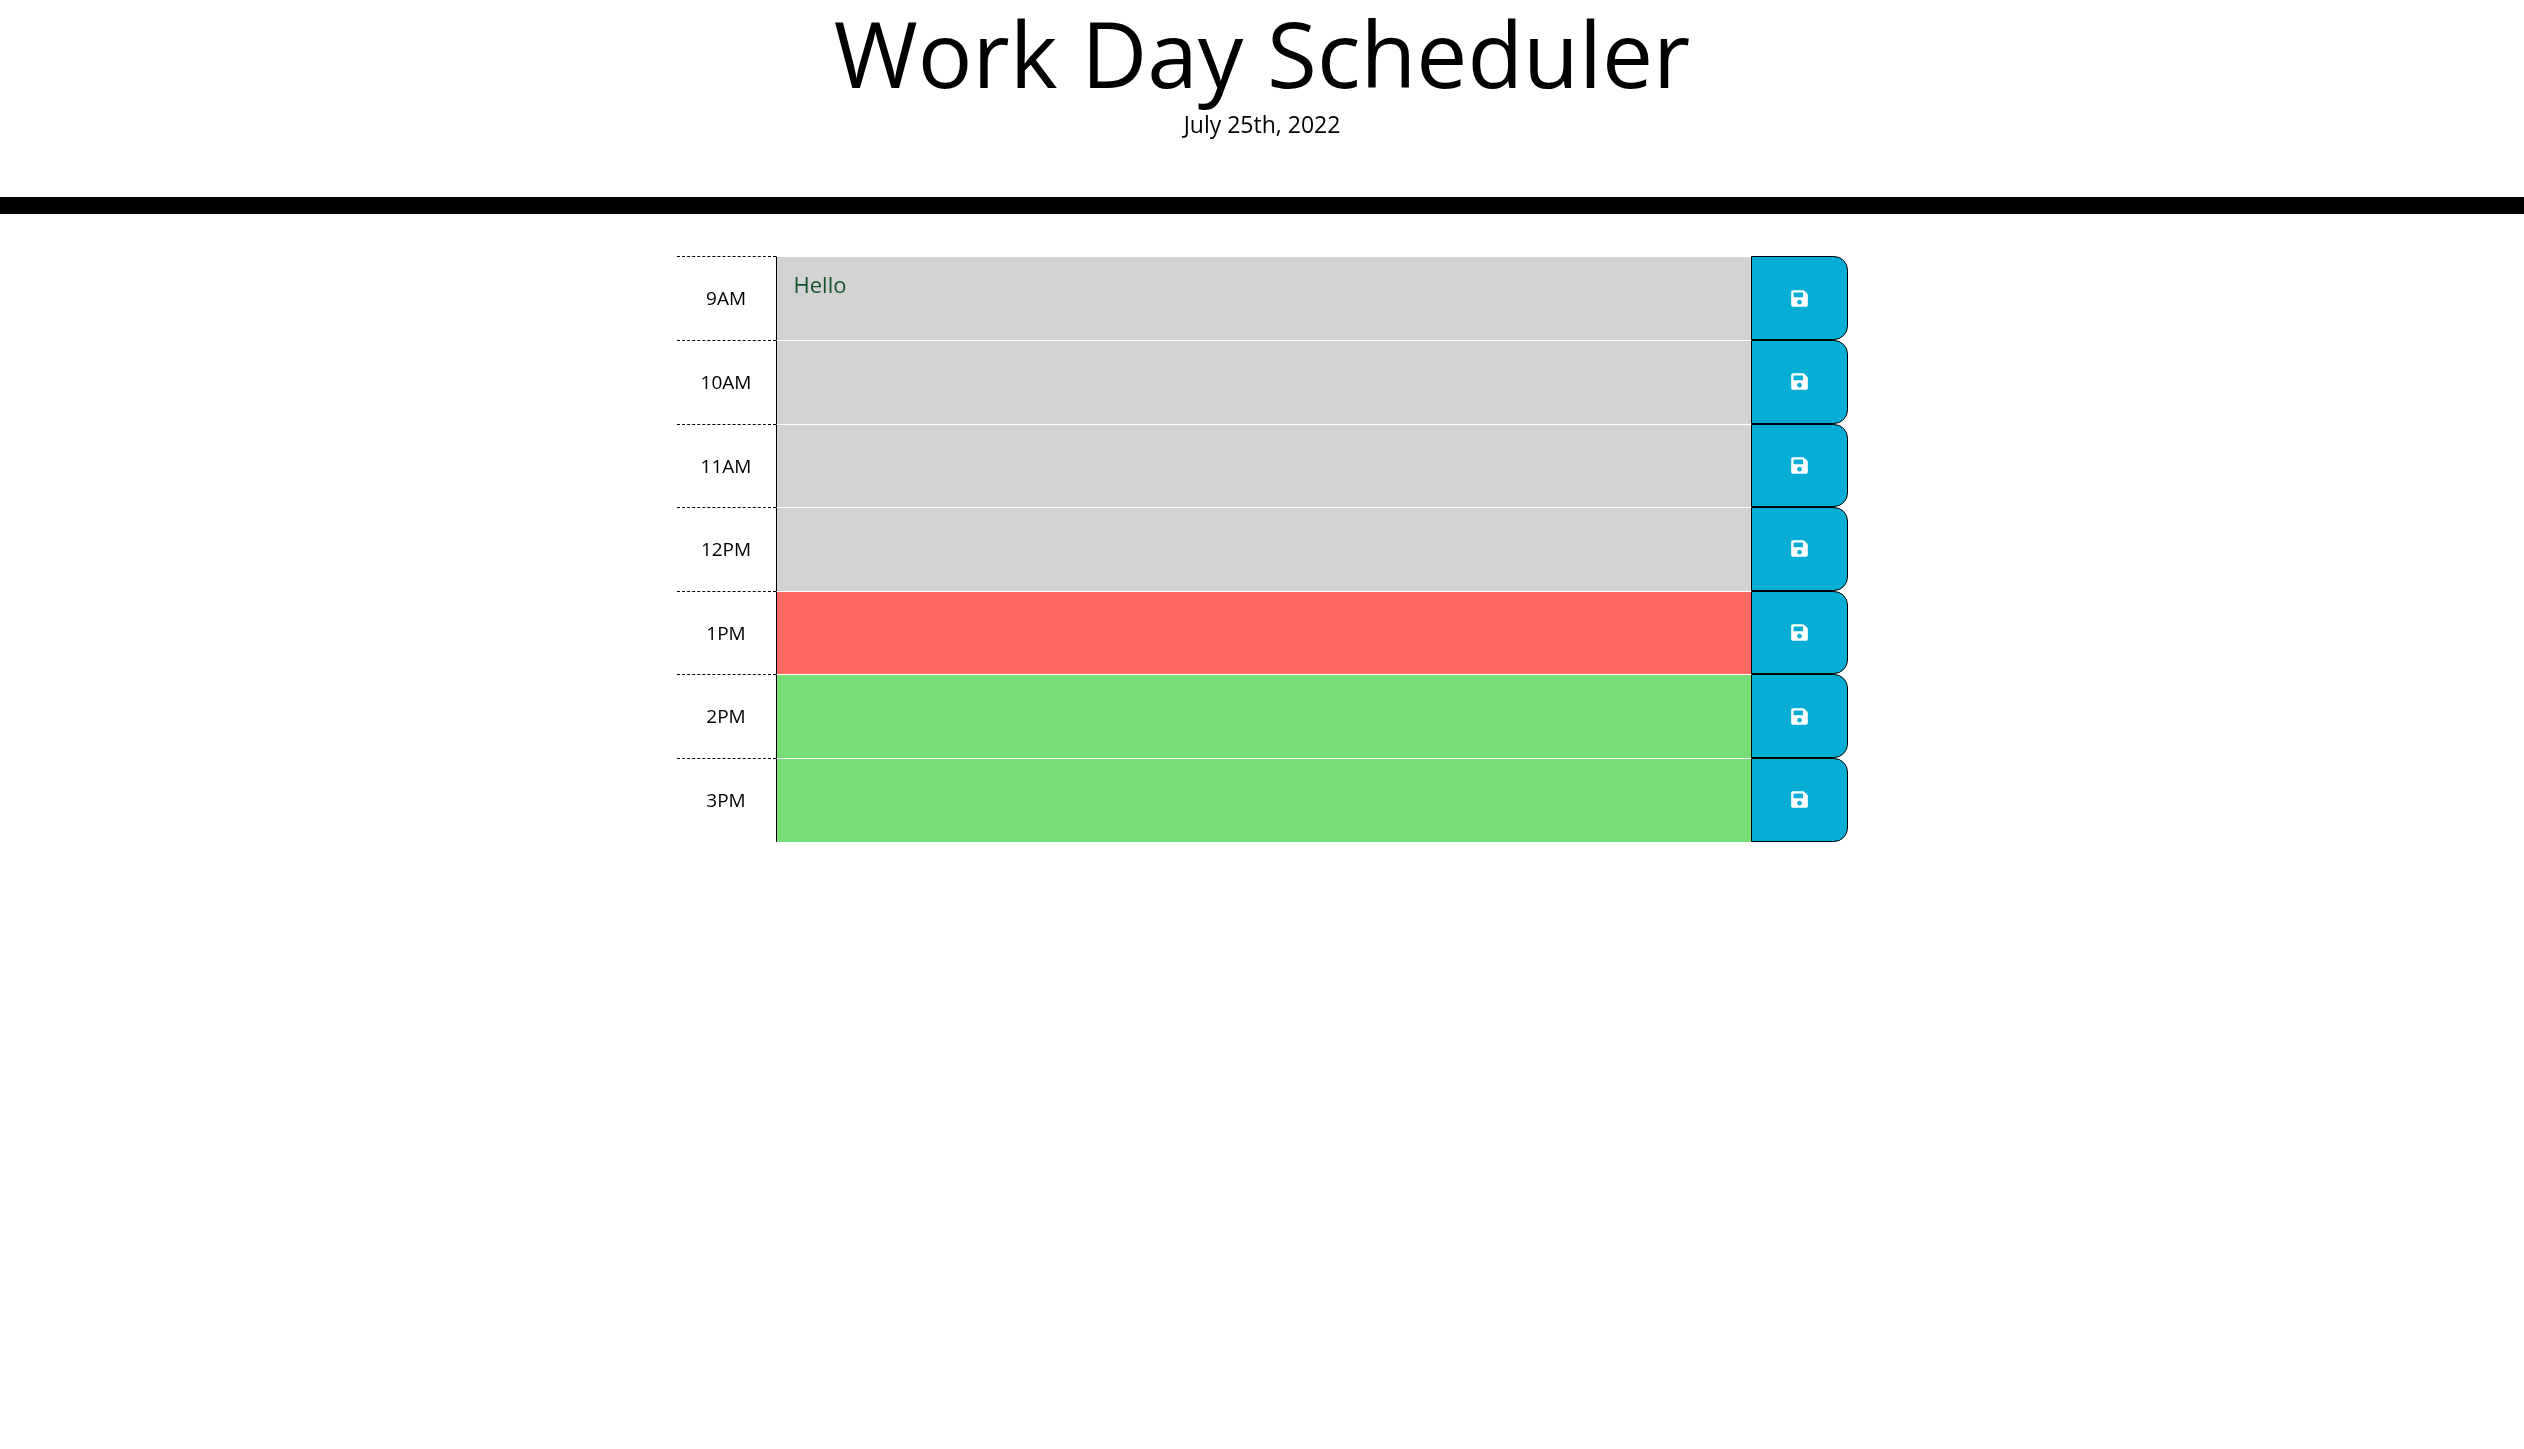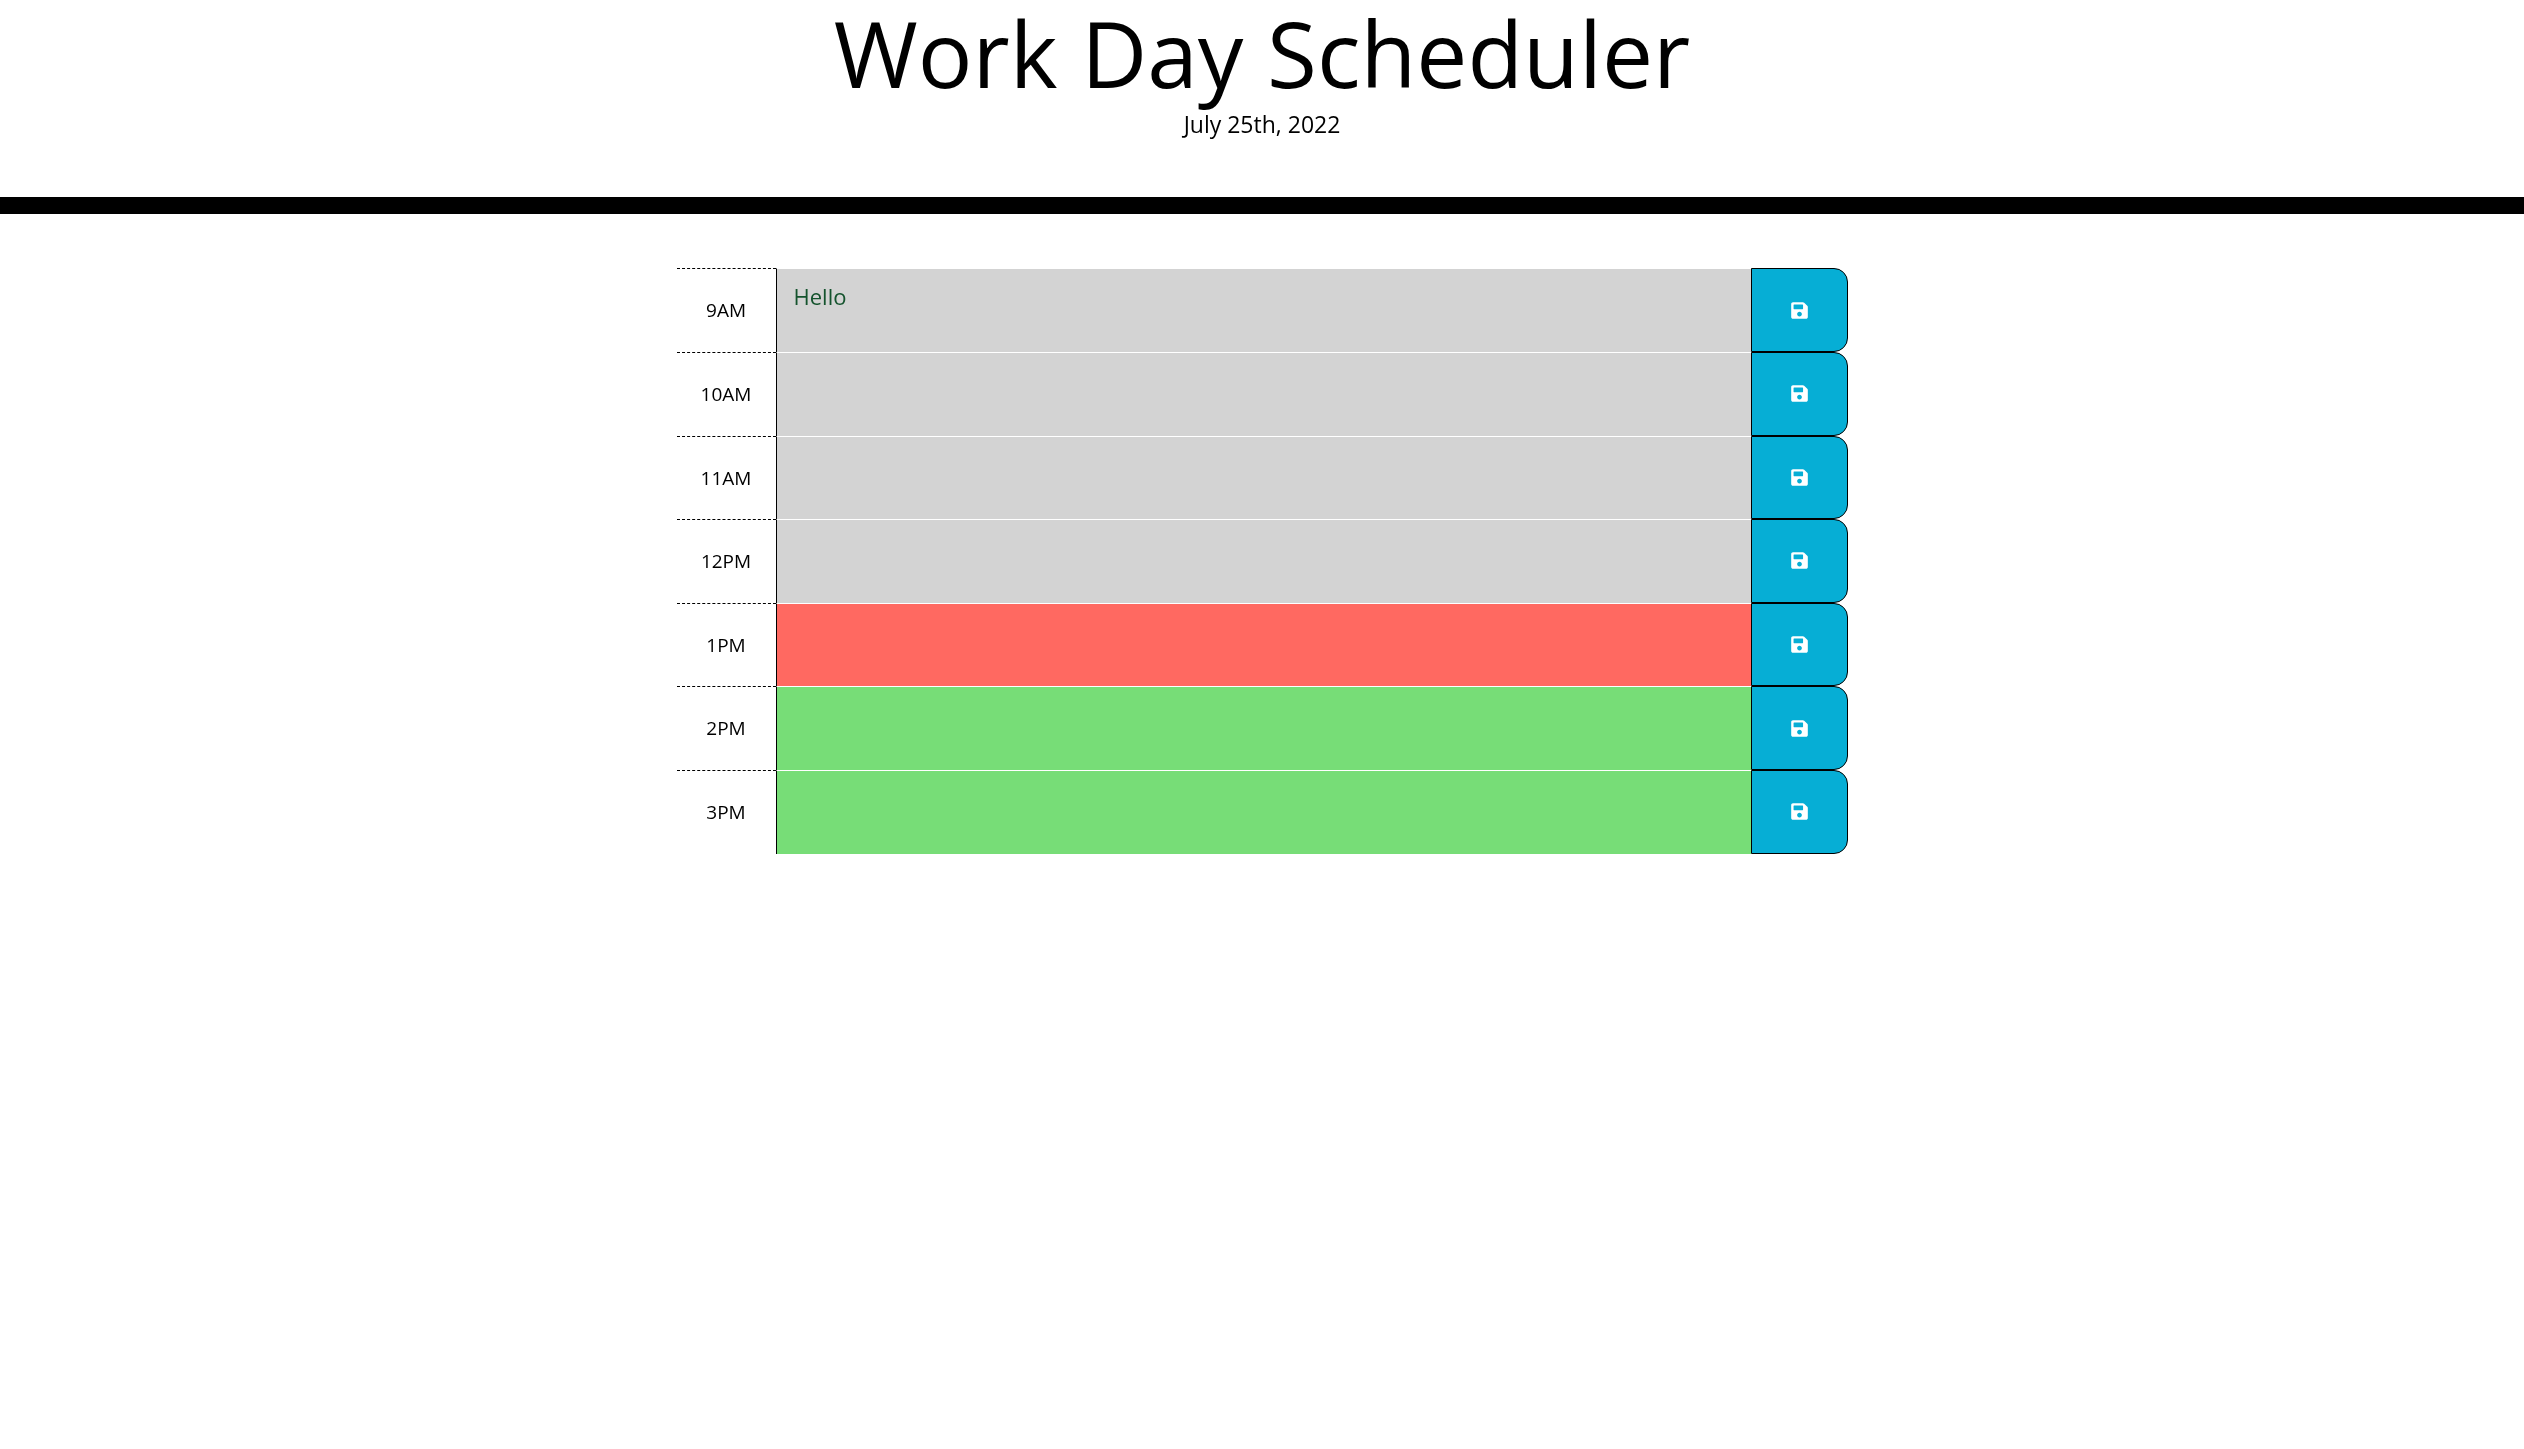--- a/index.html
+++ b/index.html
@@ -35,21 +35,21 @@
       color: #000;
       text-align: center;
     }
     .divider {
       width: 100%;
       height: 17px;
       background: #000;
     }
     .container {
       max-width: 1171px;
-      margin: 12px auto;
+      margin: 0 auto;
       padding: 42px 0 0 0;
     }
     .time-block {
       display: flex;
       align-items: stretch;
       border-radius: 14px;
     }
     .hour {
       width: 99px;
       padding: 28px 0;

